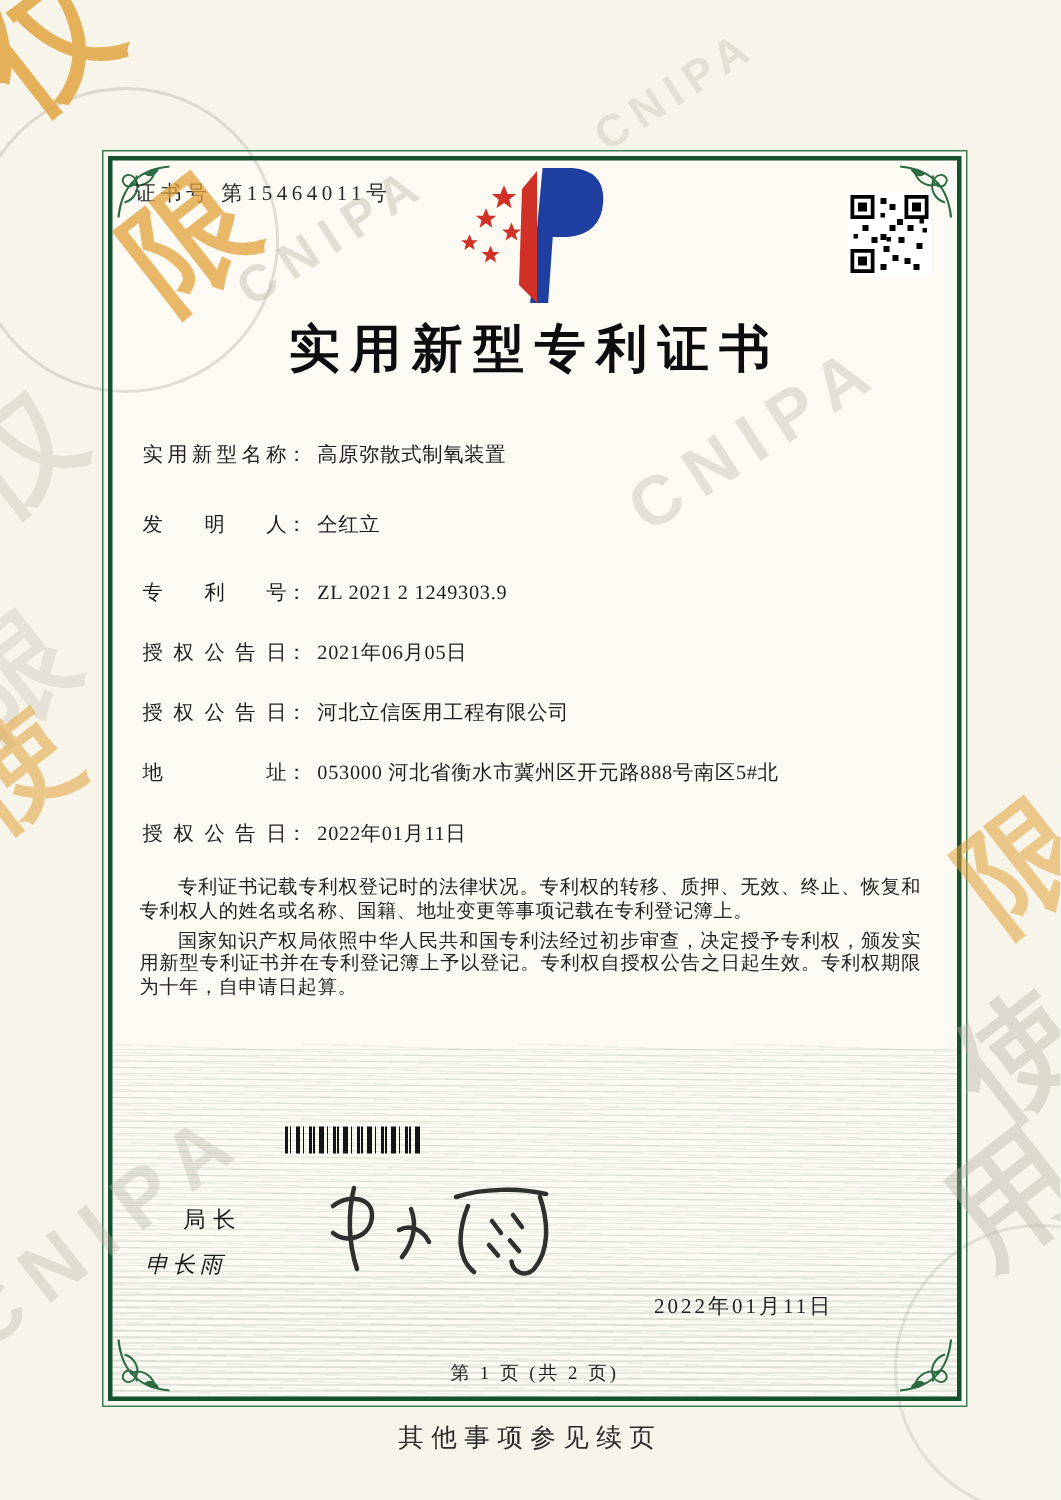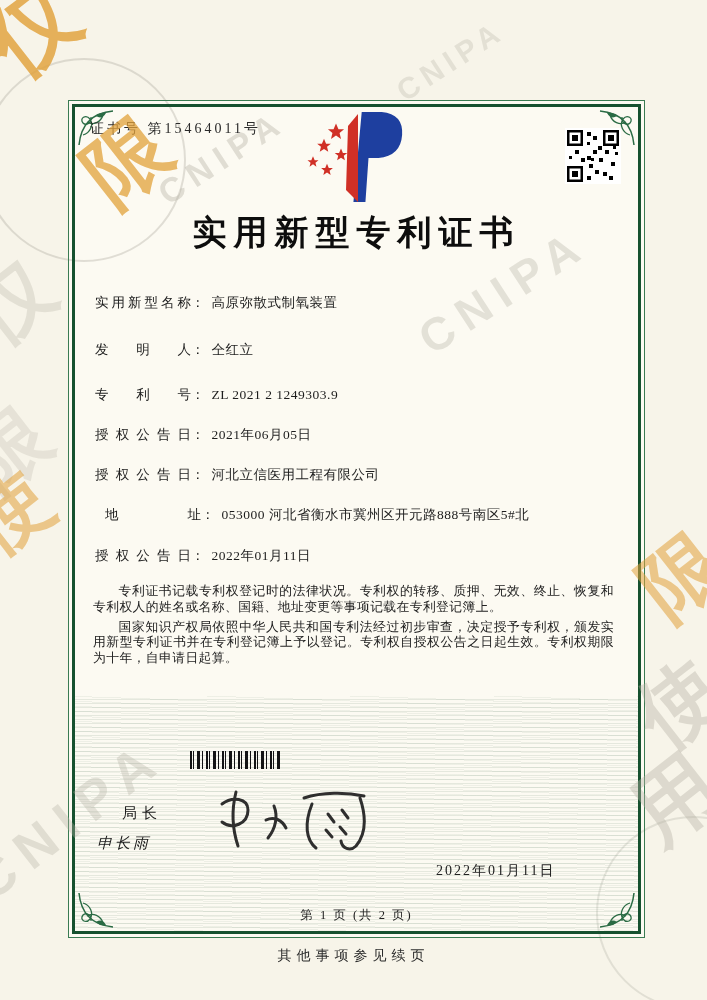--- a/index.html
+++ b/index.html
@@ -64,21 +64,21 @@
   .qr{left:565px;top:128px;width:56px;height:56px;}
   .qr svg{width:100%;height:100%;display:block;}
 
   .title{
     left:68px;top:210px;width:577px;text-align:center;
     font-size:34px;font-weight:bold;color:#0d0d0d;letter-spacing:7px;
   }
 
   .row{left:95px;font-size:13.5px;color:#1d1d1d;white-space:nowrap;}
   .r1{top:294px;} .r2{top:341px;} .r3{top:386px;} .r4{top:426px;}
-  .r5{top:466px;} .r6{top:506px;margin-left:10px;} .r7{top:547px;}
+  .r5{top:466px;} .r6{top:506px;} .r7{top:547px;}
   .flabel{
     display:inline-block;width:96px;text-align:justify;text-align-last:justify;
     vertical-align:top;
   }
   .fcolon{display:inline-block;}
   .fvalue{margin-left:7px;letter-spacing:.5px;}
   .grant2{position:absolute;left:277px;top:0;white-space:nowrap;}
   .r7{width:520px;}
 
   .paras{
@@ -96,21 +96,21 @@
       #141414 12px 13px,transparent 13px 16px);
   }
 
   .director-title{left:97px;top:804px;font-size:15px;letter-spacing:5px;color:#1a1a1a;margin-left:25px;}
   .director-name{left:97px;top:834px;font-size:15px;letter-spacing:3px;color:#1a1a1a;font-style:italic;}
   .signature{left:208px;top:782px;width:180px;height:85px;}
   .signature svg{width:100%;height:100%;display:block;}
 
   .issue-date{left:436px;top:862px;font-size:14px;letter-spacing:2px;color:#222;}
   .page-info{left:68px;top:907px;width:577px;text-align:center;font-size:12.5px;color:#222;letter-spacing:2px;}
-  .footer-note{left:0;top:947px;width:707px;text-align:center;font-size:14px;color:#2b2b2b;letter-spacing:5px;}
+  .footer-note{left:0;top:947px;width:707px;text-align:center;font-size:17px;color:#2b2b2b;letter-spacing:5px;}
 
   
   .wm{position:absolute;z-index:30;pointer-events:none;font-weight:bold;line-height:1;}
   .wm-or{color:#e2a23b;font-family:"Liberation Sans","DejaVu Sans",sans-serif;}
   .wm-gr{color:#b7b3a6;font-family:"Liberation Sans","DejaVu Sans",sans-serif;}
   .wmA{left:-10px;top:-14px;font-size:86px;transform:rotate(-38deg);opacity:.82;}
   .wmB{left:86px;top:120px;font-size:82px;transform:rotate(-38deg);opacity:.75;}
   .wmC{left:150px;top:140px;font-size:34px;letter-spacing:8px;transform:rotate(-33deg);opacity:.40;}
   .wmD{left:390px;top:46px;font-size:30px;letter-spacing:6px;transform:rotate(-33deg);opacity:.30;}
   .wmE{left:408px;top:268px;font-size:46px;letter-spacing:10px;transform:rotate(-33deg);opacity:.35;}

